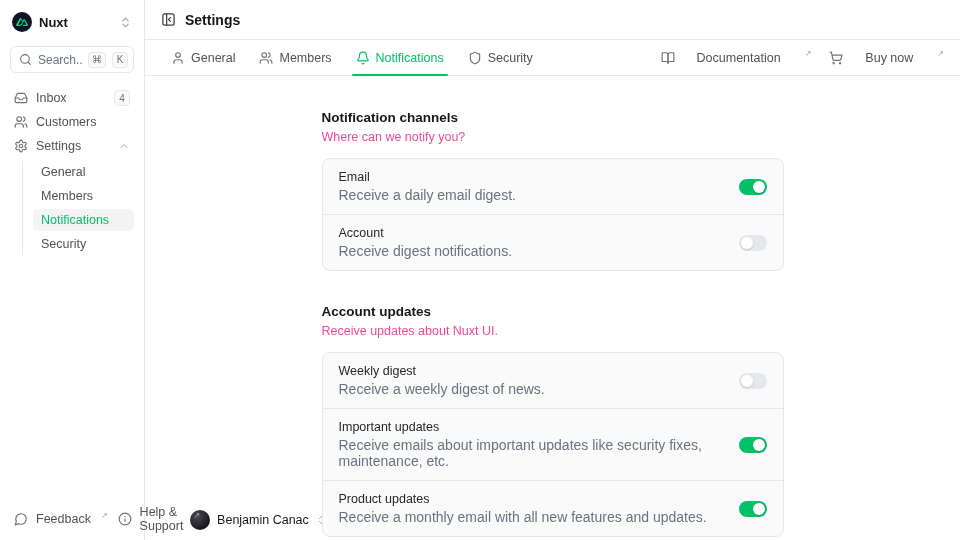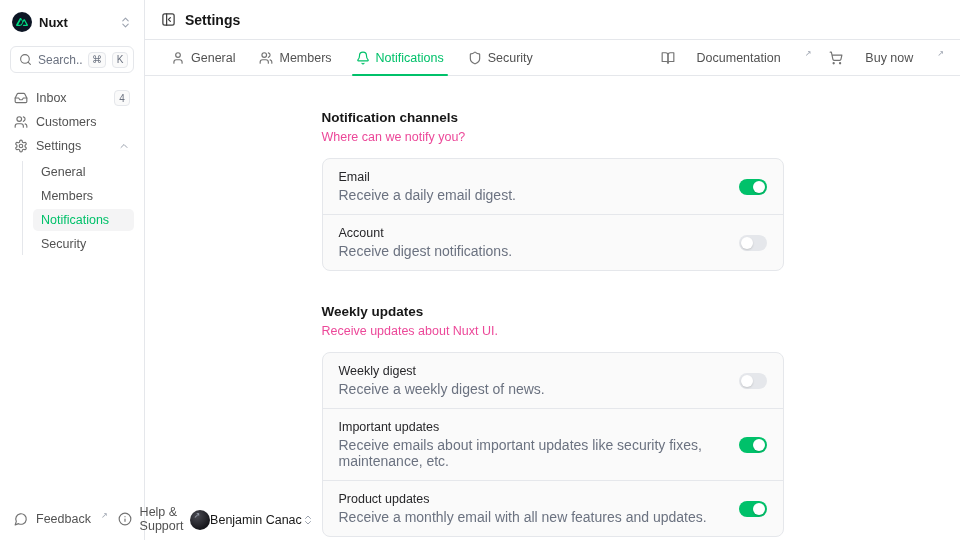--- a/index.html
+++ b/index.html
@@ -66,21 +66,21 @@
   .sub-item {
     height: 22px; display: flex; align-items: center;
     padding: 0 8px; border-radius: 5px; color: #525252;
     cursor: pointer; font-size: 12.5px;
   }
   .sub-item.active { background: #f4f4f5; color: #00c16a; font-weight: 500; }
 
   .sidebar-footer { margin-top: auto; display: flex; flex-direction: row; gap: 2px; }
   .ext-arrow { font-size: 8px; color: #9ca3af; position: relative; top: -4px; margin-left: 2px; }
   .sidebar-divider { border-top: 1px solid #e5e7eb; margin: 8px -10px 8px -10px; }
-  .user-row { display: flex; align-items: center; gap: 0; padding: 2px 2px; cursor: pointer; }
+  .user-row { display: flex; align-items: center; gap: 7px; padding: 2px 2px; cursor: pointer; }
   .avatar {
     width: 20px; height: 20px; border-radius: 50%;
     background: radial-gradient(circle at 35% 30%, #4a4a52, #17171c 70%);
     flex: none;
   }
   .user-name { font-size: 12.5px; font-weight: 500; color: #171717; flex: 1; white-space: nowrap; }
 
   
   .main { flex: 1; display: flex; flex-direction: column; min-width: 0; }
   .titlebar {
@@ -368,21 +368,21 @@
               <div class="row-text">
                 <div class="row-label">Account</div>
                 <div class="row-desc">Receive digest notifications.</div>
               </div>
               <div class="toggle"></div>
             </div>
           </div>
         </section>
 
         <section class="section">
-          <h3 class="section-title">Weekly updates</h3>
+          <h3 class="section-title">Account updates</h3>
           <p class="section-subtitle">Receive updates about Nuxt UI.</p>
           <div class="card">
             <div class="row">
               <div class="row-text">
                 <div class="row-label">Weekly digest</div>
                 <div class="row-desc">Receive a weekly digest of news.</div>
               </div>
               <div class="toggle"></div>
             </div>
             <div class="row">

